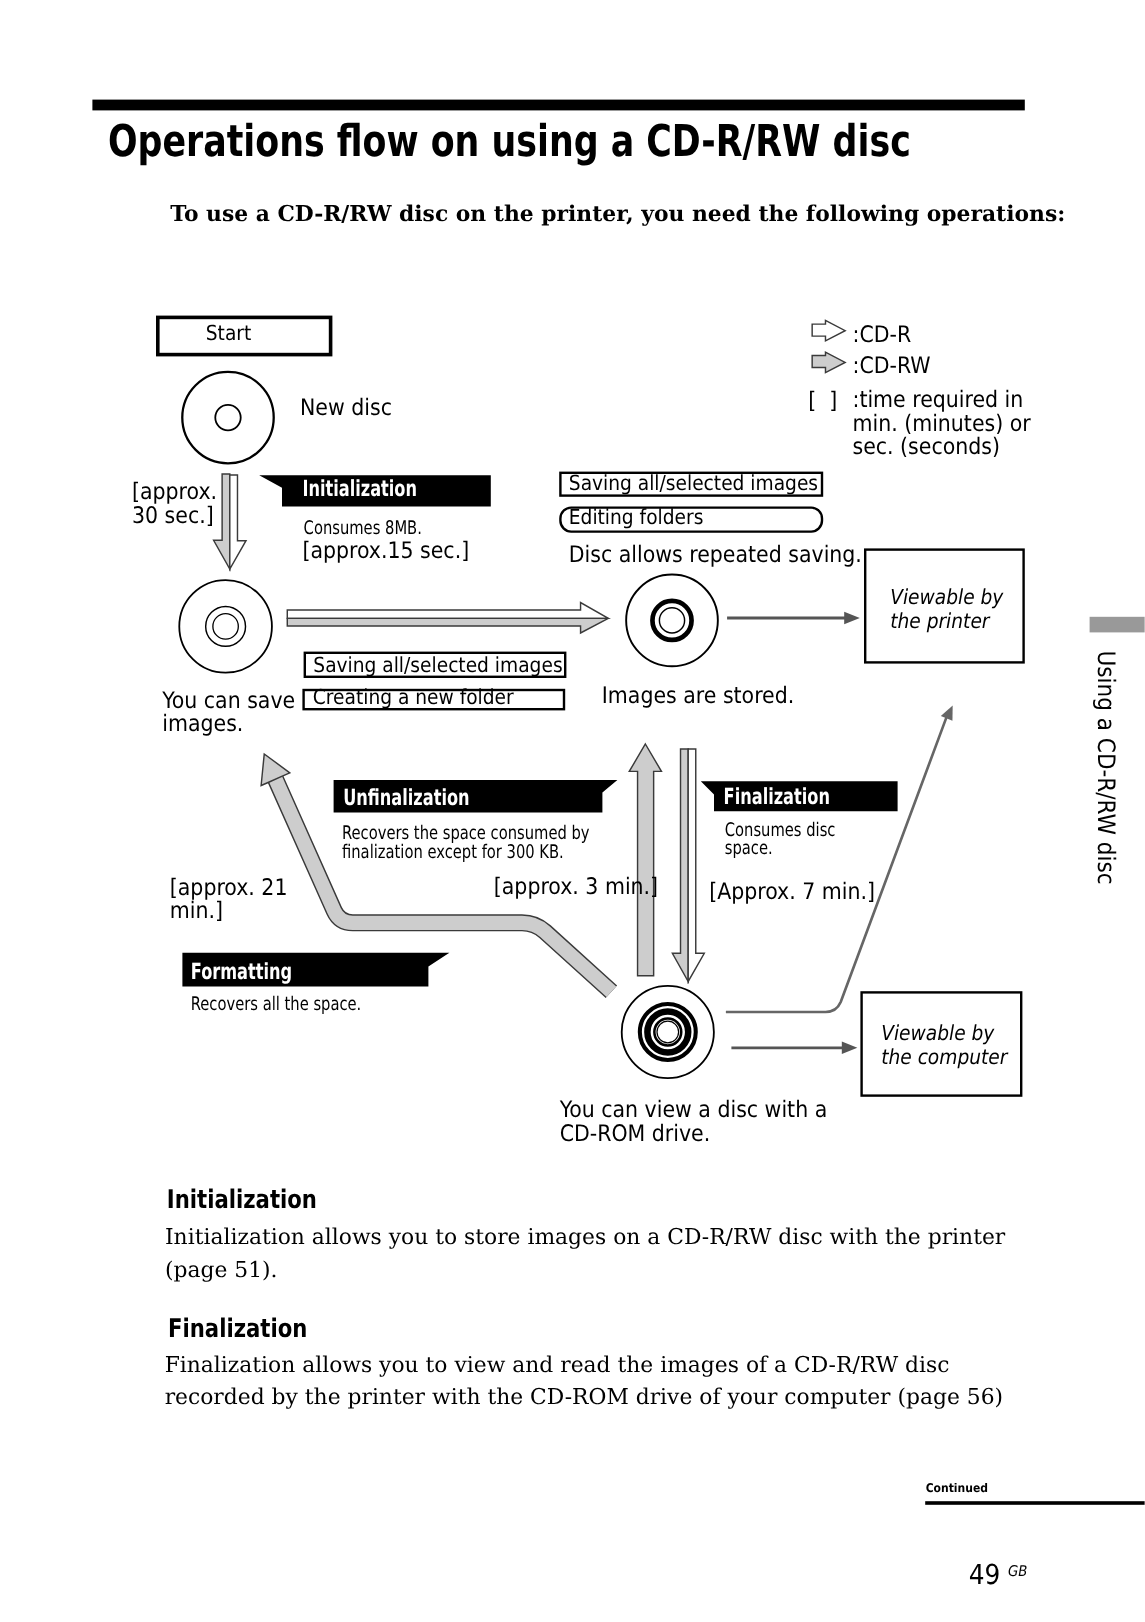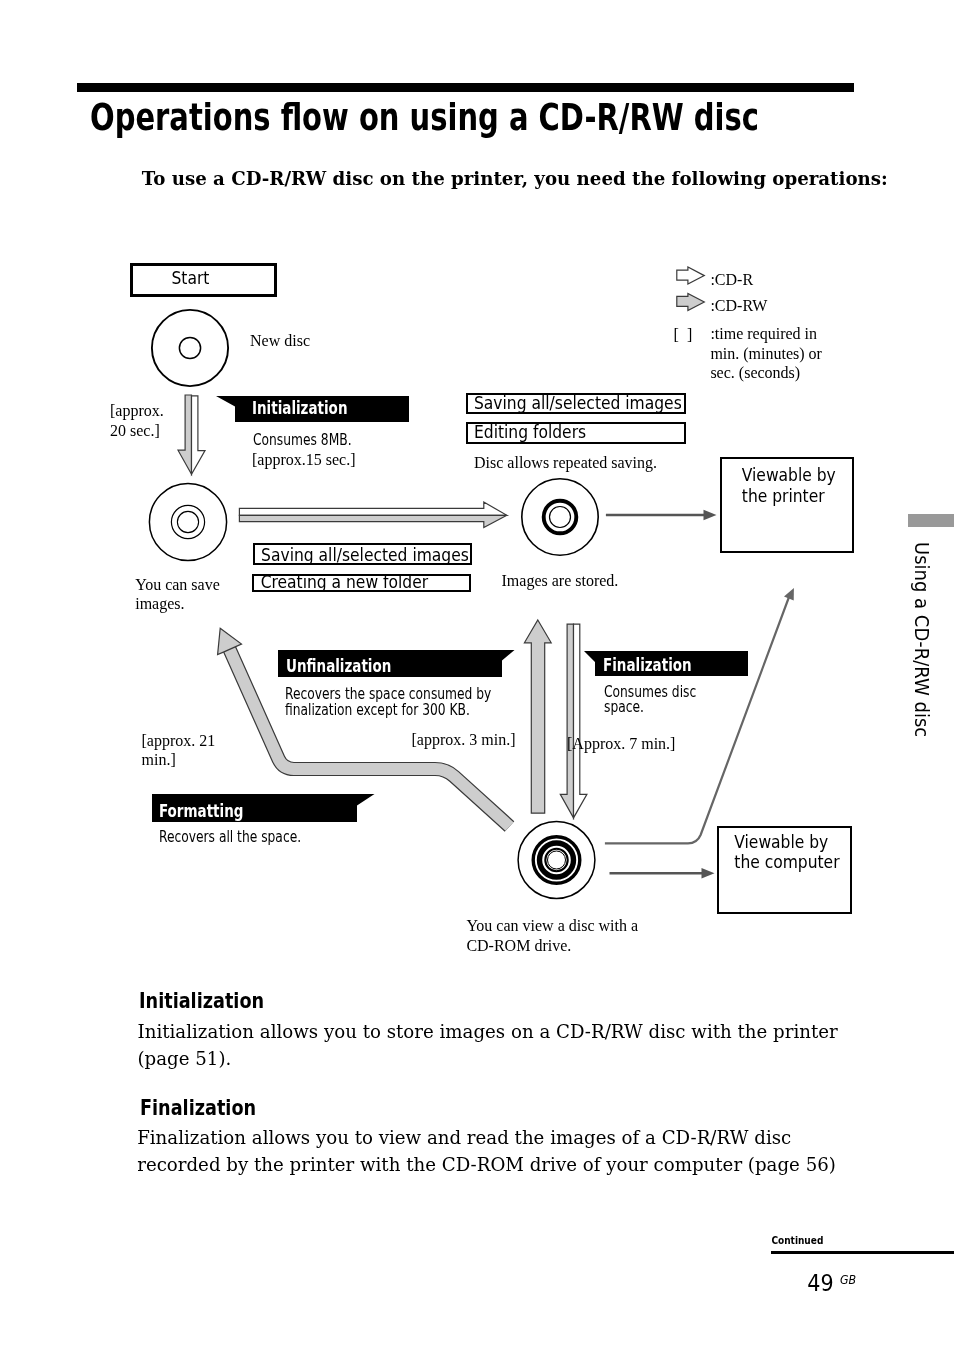--- a/index.html
+++ b/index.html
@@ -14,45 +14,45 @@
       line-height:40px;transform:scaleX(.881);transform-origin:0 0;white-space:nowrap;}
   #intro{left:141.8px;top:165.7px;margin:0;font-family:"DejaVu Serif",serif;
       font-stretch:normal;font-size:18.2px;line-height:26px;white-space:nowrap;font-weight:bold;}
 
   #tab-bar{left:908px;top:514px;width:46px;height:13px;background:#999;}
   #tab-text{left:931.5px;top:541.5px;font-size:20px;line-height:20px;
       transform:rotate(90deg);transform-origin:0 0;white-space:nowrap;}
 
   #flow{left:0;top:0;pointer-events:none;}
 
-  .t{font-size:16px;line-height:19.4px;white-space:nowrap;font-family:Liberation Serif, serif;}
+  .t{font-size:19px;line-height:19.4px;white-space:nowrap;}
   .t2{font-size:15.6px;line-height:15.8px;white-space:nowrap;
       transform:scaleX(.875);transform-origin:0 0;}
   .bn{font-size:18.5px;font-weight:bold;color:#fff;white-space:nowrap;
       transform:scaleX(.81);transform-origin:0 0;}
   .pre{white-space:pre !important;}
 
   .dlabel{border:3px solid #000;box-sizing:border-box;display:flex;
       align-items:center;justify-content:center;font-size:17.26px;
       line-height:19.4px;background:#fff;padding-right:26.5px;padding-bottom:3px;}
   .box{border:2px solid #000;box-sizing:border-box;display:flex;
       align-items:center;padding-left:6.5px;font-size:17.26px;
       background:#fff;white-space:nowrap;line-height:19.4px;}
   .vbox{border:2.5px solid #000;box-sizing:border-box;display:flex;
-      align-items:flex-start;justify-content:flex-start;font-size:17.26px;
-      line-height:20.2px;text-align:left;background:#fff;}
+      align-items:center;justify-content:flex-start;font-size:17.26px;
+      line-height:20.2px;text-align:left;background:#fff;font-style:italic;}
 
   .sh{margin:0;font-size:21.4px;font-weight:bold;line-height:22px;white-space:nowrap;
       transform:scaleX(.918);transform-origin:0 0;}
   .sb{margin:0;font-family:"DejaVu Serif",serif;font-stretch:normal;
       font-size:18.2px;line-height:26.8px;}
 
   #continued{left:771.4px;top:1232.2px;font-size:10px;line-height:17px;font-weight:bold;}
   #footer-rule{left:770.7px;top:1250.6px;width:183.3px;height:3.4px;background:#000;}
-  #pageno{left:807.3px;top:1272px;font-size:23px;line-height:23px;text-align:center;}
+  #pageno{left:807.3px;top:1302px;font-size:23px;line-height:23px;text-align:center;}
   #gb{font-size:12.3px;font-style:italic;font-weight:normal;
       position:relative;top:-7.4px;margin-left:6.3px;}
 </style>
 </head>
 <body>
 
 <div class="abs" id="title-rule"></div>
 <h1 class="abs" id="page-title">Operations flow on using a CD-R/RW disc</h1>
 <p class="abs" id="intro">To use a CD-R/RW disc on the printer, you need the following operations:</p>
 
@@ -130,29 +130,29 @@
   <g>
     <polygon points="676.8,296.3 687.9,296.3 687.9,293.4 704.3,302 687.9,310.5 687.9,306.3 676.8,306.3" fill="#cdcdcd" stroke="#3a3a3a" stroke-width="1.2" stroke-linejoin="miter"></polygon>
   </g>
 </svg>
 
 <div class="abs dlabel" style="left:130.2px;top:262.9px;width:147px;height:34.1px;">
   <span>Start</span>
 </div>
 <div class="abs t" style="left:250px;top:330.7px;text-align:center;">New disc</div>
 <div class="abs t pre" style="left:110px;top:401.4px;">[approx.
-20 sec.]</div>
+30 sec.]</div>
 <div class="abs bn" style="left:252px;top:396.9px;">Initialization</div>
 <div class="abs t2" style="left:253px;top:433px;">Consumes 8MB.</div>
 <div class="abs t" style="left:252px;top:450px;">[approx.15 sec.]</div>
 
 <div class="abs box" style="left:465.5px;top:393.3px;width:220px;height:20.6px;">
   <span>Saving all/selected images</span>
 </div>
-<div class="abs box" style="left:465.5px;top:422.2px;width:220px;height:21.4px;">
+<div class="abs box" style="left:465.5px;top:422.2px;width:220px;height:21.4px;border-radius:10px;">
   <span>Editing folders</span>
 </div>
 <div class="abs t" style="left:474px;top:453.1px;">Disc allows repeated saving.</div>
 
 <div class="abs t pre" style="left:135.2px;top:575px;">You can save
 images.</div>
 <div class="abs box" style="left:252.6px;top:543.4px;width:219.3px;height:21.8px;padding-top:3px;">
   <span>Saving all/selected images</span>
 </div>
 <div class="abs box" style="left:252.2px;top:574px;width:219.2px;height:18px;">
@@ -171,21 +171,21 @@
 
 <div class="abs bn" style="left:286.4px;top:655.4px;">Unfinalization</div>
 <div class="abs t2 pre" style="left:285.1px;top:687.4px;">Recovers the space consumed by
 finalization except for 300 KB.</div>
 <div class="abs bn" style="left:603.2px;top:654.1px;">Finalization</div>
 <div class="abs t2 pre" style="left:603.5px;top:684.6px;">Consumes disc
 space.</div>
 <div class="abs t pre" style="left:141.5px;top:730.9px;">[approx. 21
 min.]</div>
 <div class="abs t" style="left:401.5px;top:730px;padding-left:10px;">[approx. 3 min.]</div>
-<div class="abs t" style="left:567px;top:733.5px;">[Approx. 7 min.]</div>
+<div class="abs t" style="left:591px;top:733.5px;">[Approx. 7 min.]</div>
 <div class="abs bn" style="left:158.8px;top:800px;">Formatting</div>
 <div class="abs t2" style="left:158.5px;top:830px;">Recovers all the space.</div>
 <div class="abs t pre" style="left:466.4px;top:916.4px;">You can view a disc with a
 CD-ROM drive.</div>
 
 <div class="abs t" style="left:710.4px;top:269.8px;">:CD-R</div>
 <div class="abs t" style="left:710.4px;top:296.2px;">:CD-RW</div>
 <div class="abs t pre" style="left:673.6px;top:325.4px;">[  ]</div>
 <div class="abs t pre" style="left:710.4px;top:324.4px;">:time required in
 min. (minutes) or

